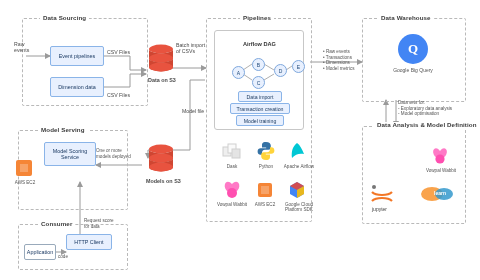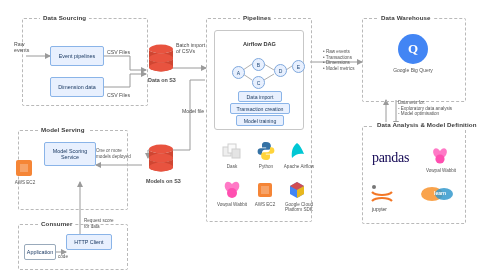--- a/index.html
+++ b/index.html
@@ -278,21 +278,20 @@
 • Model metrics</div>
 
   <div class="grp" style="left:362px;top:126px;width:102px;height:96px;"></div>
   <div class="grp-title" style="left:374px;top:122px;text-align:center;line-height:6.5px;">Data Analysis
 &amp; Model Definition</div>
 
   <div class="note" style="left:398px;top:100px;">Data sets for:
 - Exploratory data analysis
 - Model optimisation</div>
 
-  <div class="pandas-txt" style="left:372px;top:150px;">pandas</div>
 
   <div style="position:absolute;left:430px;top:146px;">
     <svg width="20" height="20" viewBox="0 0 20 20">
       <ellipse cx="7" cy="7" rx="3.6" ry="5" transform="rotate(-25 7 7)" fill="#ff79c6"></ellipse>
       <ellipse cx="13" cy="7" rx="3.6" ry="5" transform="rotate(25 13 7)" fill="#ff79c6"></ellipse>
       <circle cx="10" cy="13" r="4.6" fill="#ff4fb0"></circle>
     </svg>
   </div>
   <div class="icaption" style="left:420px;top:168px;width:42px;">Vowpal Wabbit</div>
 

